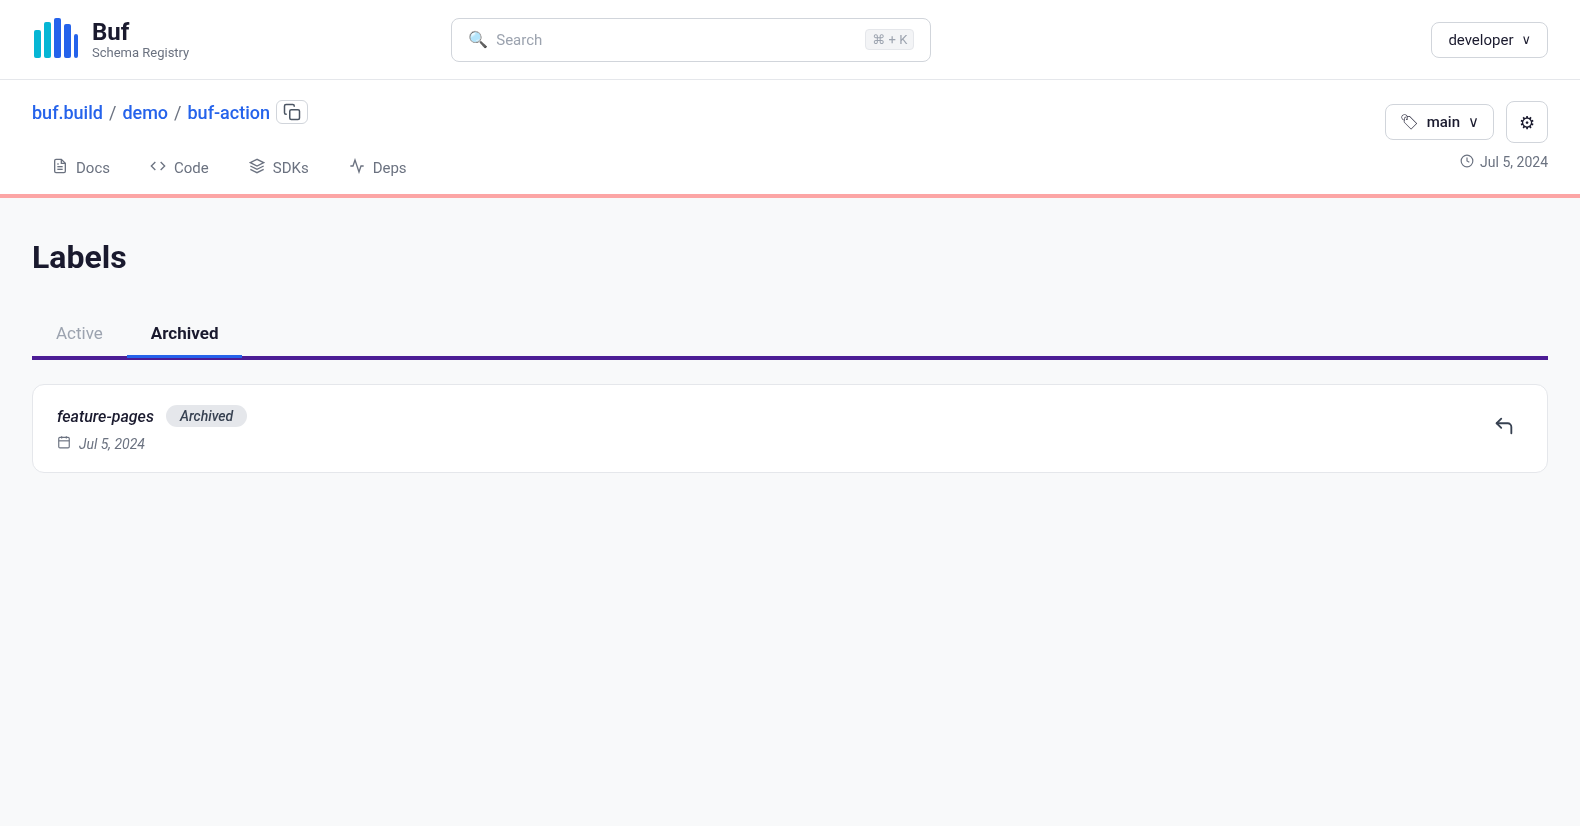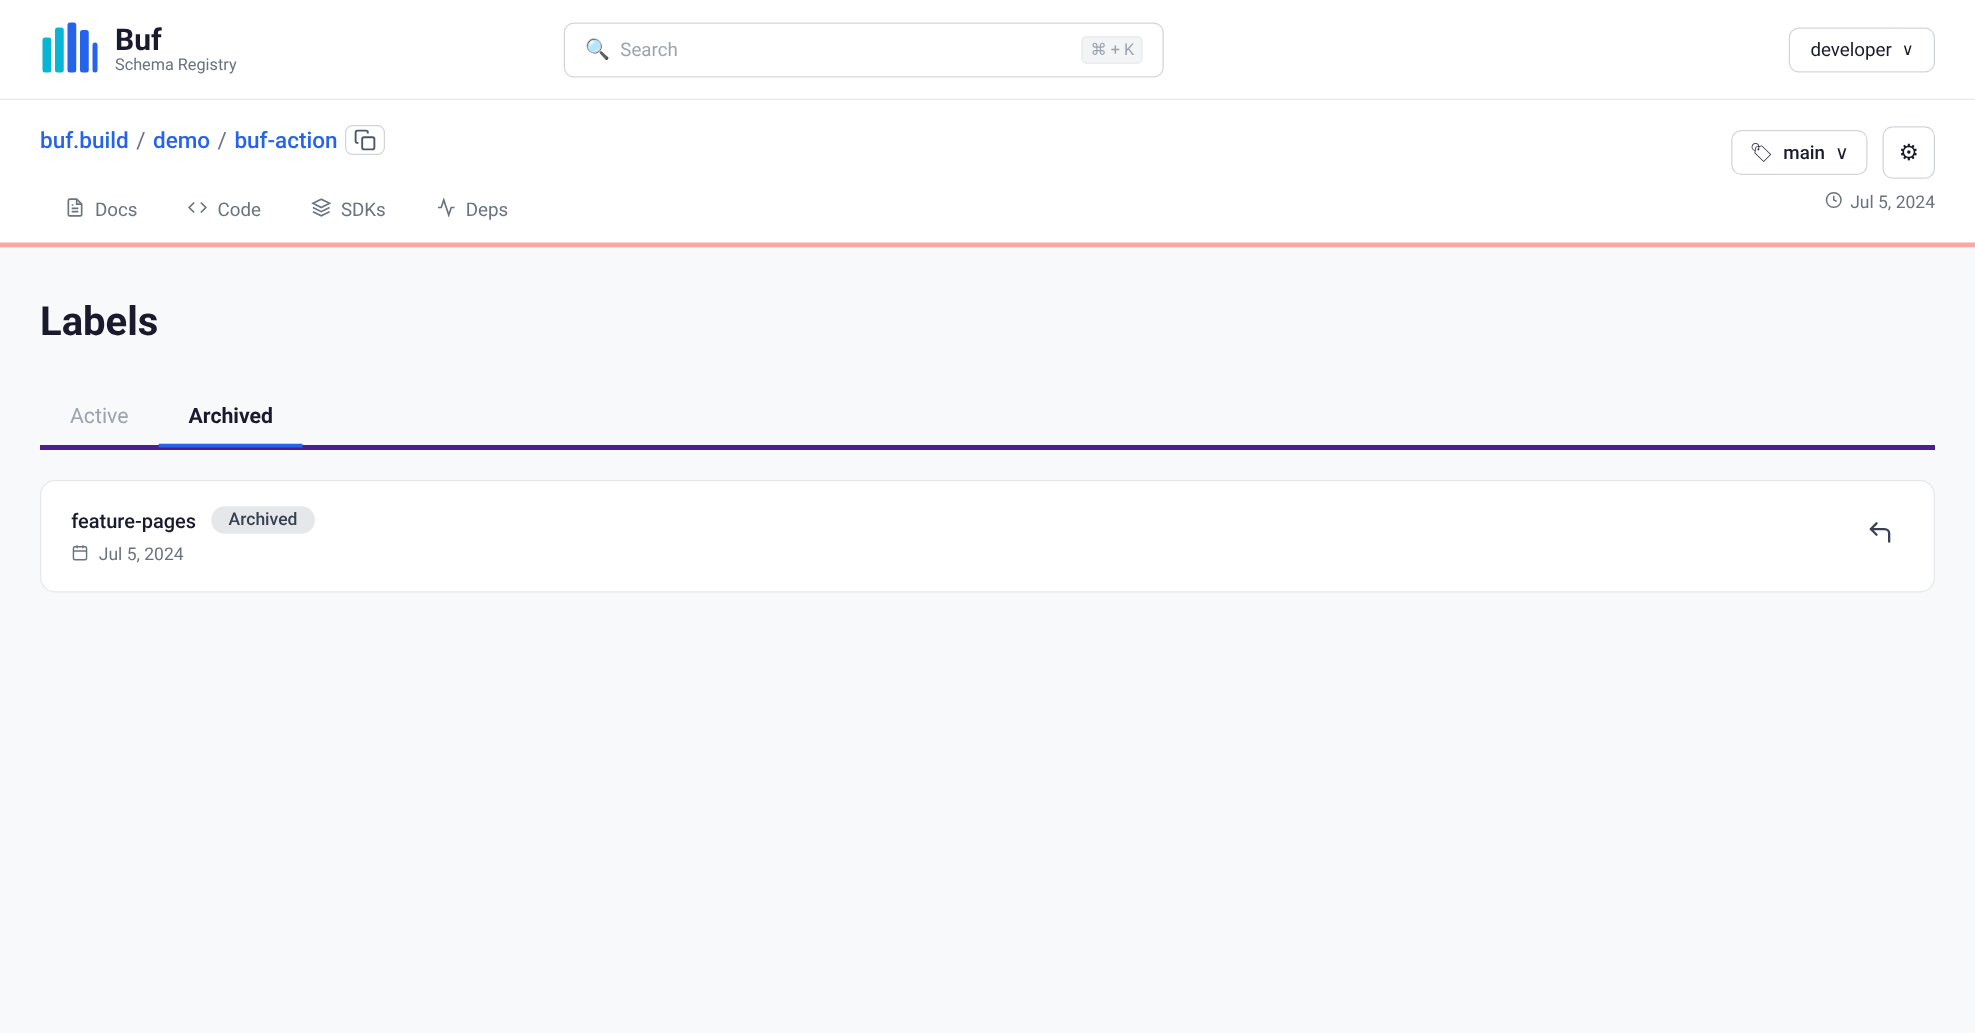--- a/index.html
+++ b/index.html
@@ -215,20 +215,21 @@
 
     
     .label-card {
       background: #ffffff;
       border: 1px solid #e5e7eb;
       border-radius: 12px;
       padding: 20px 24px;
       display: flex;
       align-items: center;
       gap: 16px;
+      font-style: italic;
     }
     .label-card-info {
       flex: 1;
     }
     .label-name-row {
       display: flex;
       align-items: center;
       gap: 12px;
       margin-bottom: 8px;
     }

